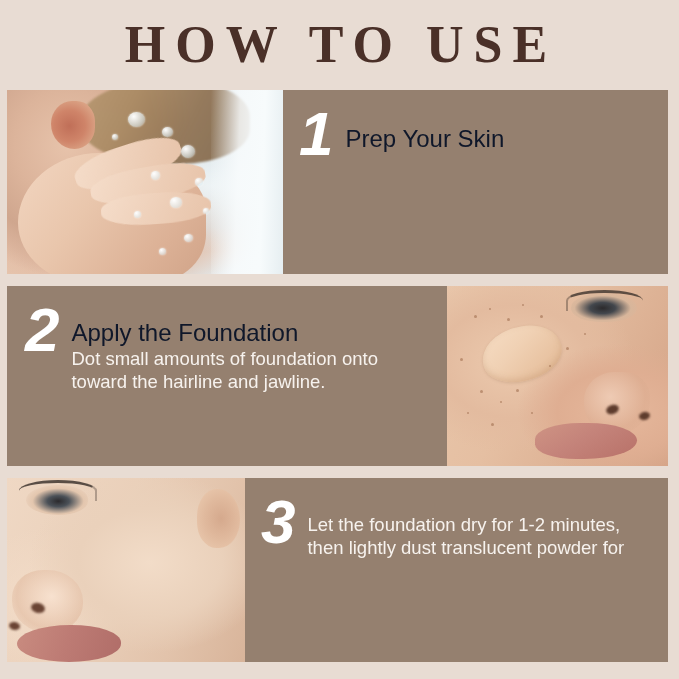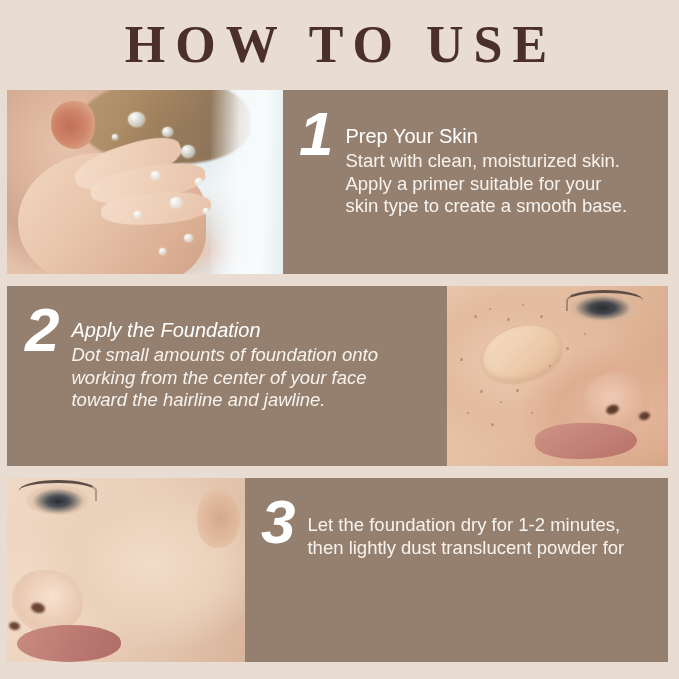--- a/index.html
+++ b/index.html
@@ -235,26 +235,26 @@
     color: #ffffff;
     flex: 0 0 auto;
     padding-right: 12px;
     user-select: none;
   }
   .step-body {
     flex: 1 1 auto;
     min-width: 0;
     padding-top: 16px;
   }
-  .panel-2 .step-body { padding-top: 14px; font-style: italic; }
+  .panel-2 .step-body { padding-top: 14px; }
   .step-title {
-    font-size: 20px;
+    font-size: 24px;
     font-weight: 400;
     line-height: 1.08;
-    color: #ffffff;
+    color: #0f172a;
     margin: 0 0 2px 0;
     white-space: nowrap;
   }
   .step-desc {
     font-size: 18.5px;
     font-weight: 400;
     line-height: 1.24;
     color: #f7f2ee;
     margin: 0;
   }
@@ -288,25 +288,20 @@
     <div class="drop" style="left:71%;top:64%;width:6px;height:6px;"></div>
     <div class="drop" style="left:38%;top:24%;width:6px;height:6px;"></div>
     <div class="drop" style="left:64%;top:78%;width:9px;height:8px;"></div>
     <div class="drop" style="left:55%;top:86%;width:7px;height:7px;"></div>
   </div>
 
   <div class="content">
     <div class="step-num">1</div>
     <div class="step-body">
       <div class="step-title">Prep Your Skin</div>
-      <div class="step-desc">
-        <span>Start with clean, moisturized skin.</span>
-        <span>Apply a primer suitable for your</span>
-        <span>skin type to create a smooth base.</span>
-      </div>
     </div>
   </div>
 </div>
 
 <div class="panel panel-2">
 
   <div class="photo photo-2">
     <div class="ph2-base"></div>
     <div class="ph2-lash"></div>
     <div class="ph2-eye"></div>
@@ -331,21 +326,20 @@
     <div class="freckle" style="left:38%;top:70%;width:2px;height:2px;"></div>
     <div class="freckle" style="left:6%;top:40%;width:3px;height:3px;"></div>
   </div>
 
   <div class="content">
     <div class="step-num">2</div>
     <div class="step-body">
       <div class="step-title">Apply the Foundation</div>
       <div class="step-desc">
         <span>Dot small amounts of foundation onto</span>
-        <span>working from the center of your face</span>
         <span>toward the hairline and jawline.</span>
       </div>
     </div>
   </div>
 </div>
 
 <div class="panel panel-3">
 
   <div class="photo photo-3">
     <div class="ph3-base"></div>

